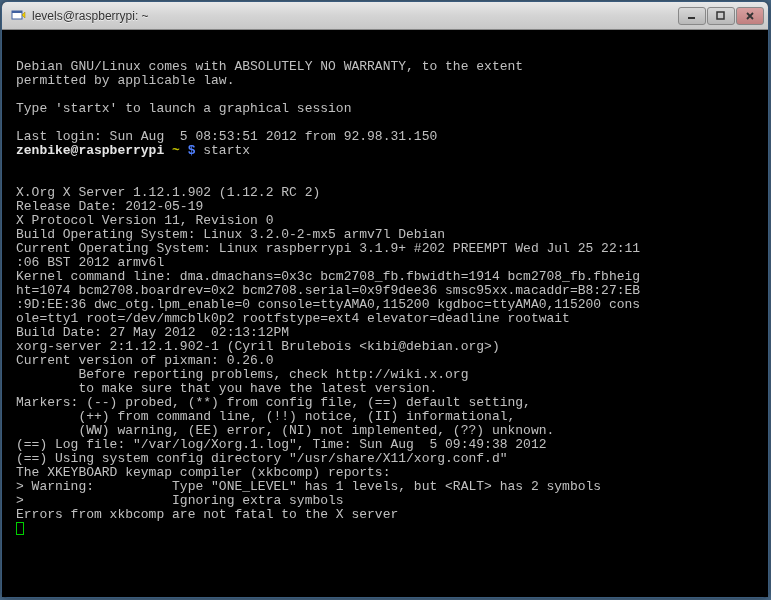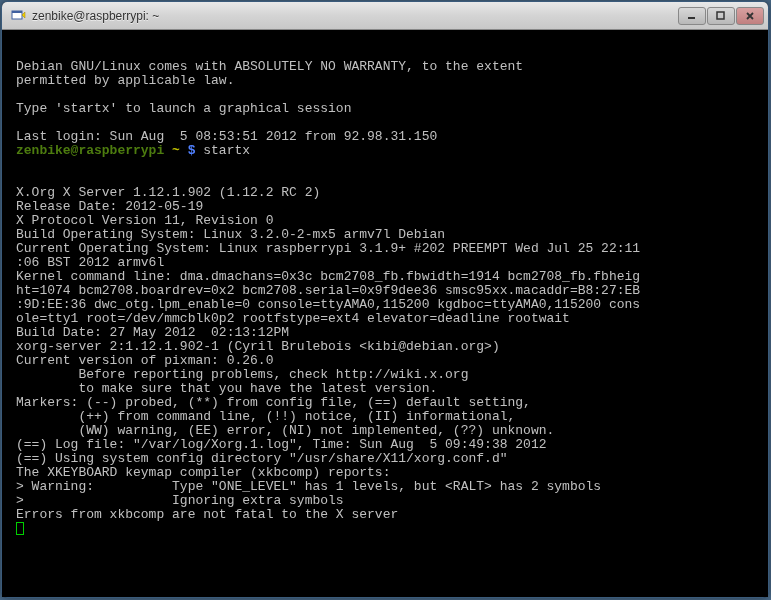--- a/index.html
+++ b/index.html
@@ -84,21 +84,21 @@
 }
 .terminal::-webkit-scrollbar-track {
   background: #e8e8e8;
   border-left: 1px solid #bbb;
 }
 .terminal::-webkit-scrollbar-thumb {
   background: #c8c8c8;
   border: 1px solid #999;
   border-radius: 2px;
 }
-.green { color: #4d7c0f; font-weight: bold; }
+.green { color: #e5e5e5; font-weight: bold; }
 .yellow { color: #c0c000; font-weight: bold; }
 .blue { color: #5080ff; font-weight: bold; }
 .cursor {
   display: inline-block;
   width: 8px;
   height: 13px;
   border: 1px solid #00d000;
 }
 .line { min-height: 14px; }
 </style>
@@ -107,21 +107,21 @@
 
 <div class="window">
   <div class="titlebar">
     <span class="app-icon">
       <svg width="16" height="16" viewBox="0 0 16 16">
         <rect x="2" y="3" width="10" height="8" fill="#fff" stroke="#4060a0" stroke-width="1"></rect>
         <rect x="2" y="3" width="10" height="2" fill="#4060a0"></rect>
         <path d="M12 7 L15 4 L15 10 Z" fill="#f0d000" stroke="#a08000" stroke-width="0.5"></path>
       </svg>
     </span>
-    <span class="title">zenbike@raspberrypi: ~</span>
+    <span class="title">levels@raspberrypi: ~</span>
     <div class="win-controls">
       <div class="win-btn">
         <svg width="10" height="10">
             <line x1="1" y1="7" x2="8" y2="7" stroke="#333" stroke-width="2"></line>
           </svg>
       </div>
       <div class="win-btn">
         <svg width="10" height="10">
             <rect x="1" y="1" width="7" height="7" fill="none" stroke="#333" stroke-width="1.5"></rect>
           </svg>

